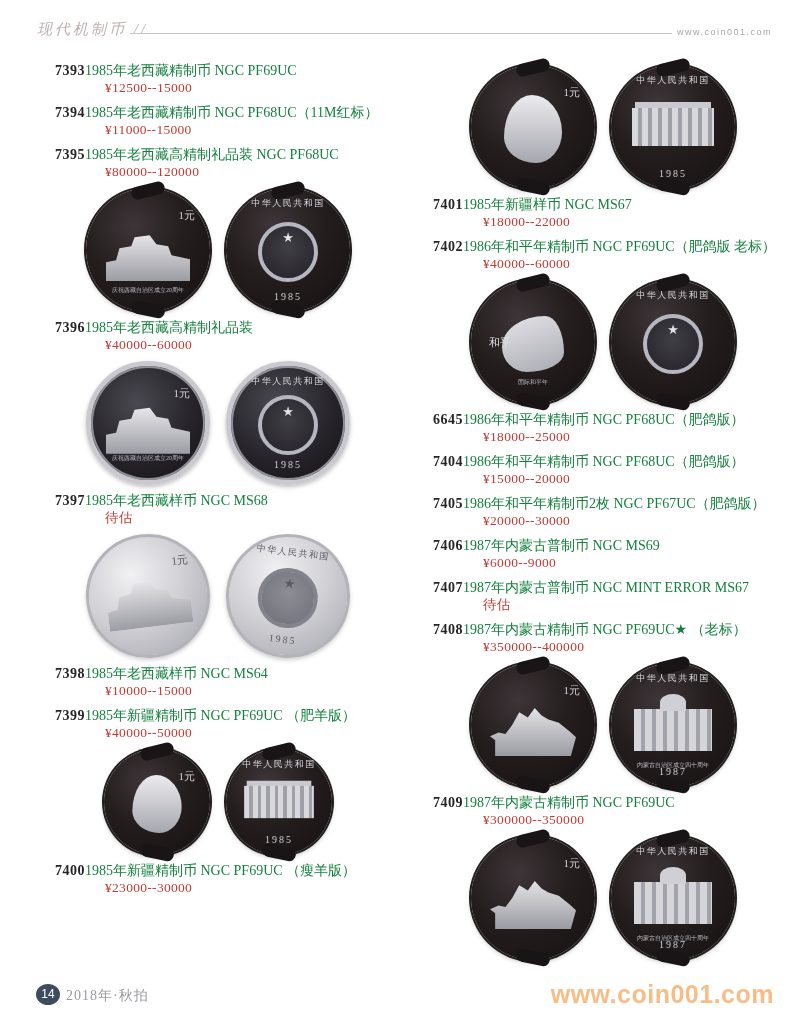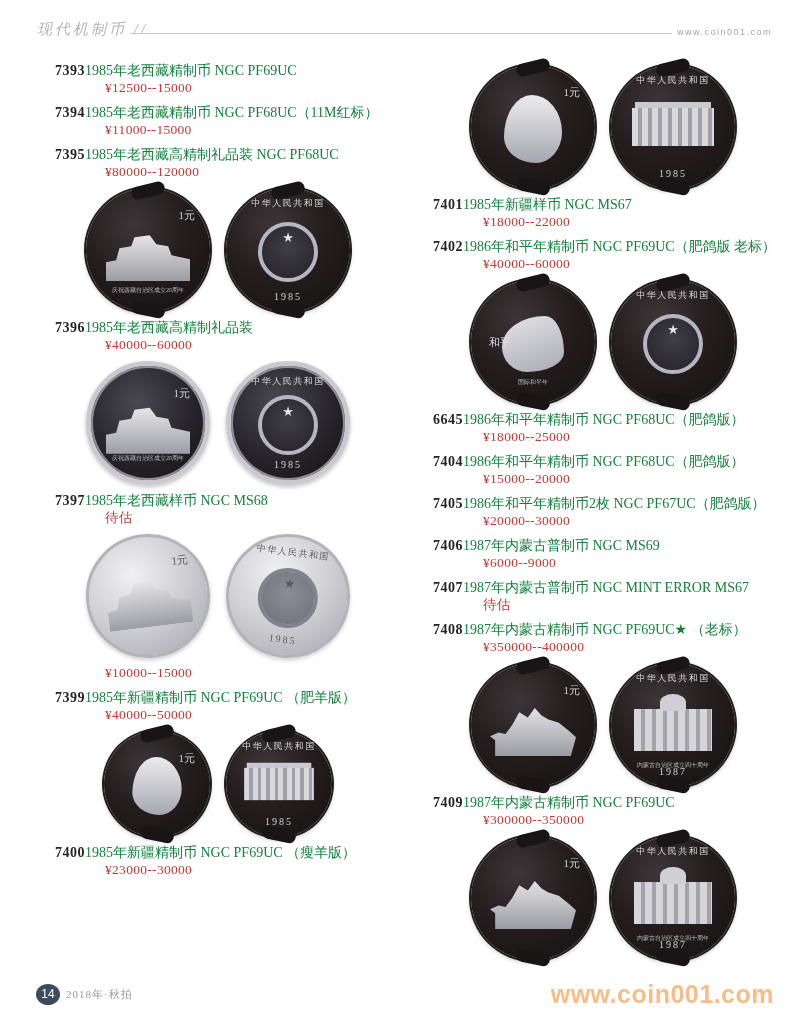--- a/index.html
+++ b/index.html
@@ -103,21 +103,21 @@
   .cmark.hp{left:18px;top:44%;font-size:11px;color:#e0e0e6;}
   .coin.sample .cmark{color:#5a5a63;}
   .coin.small .motif{transform:translate(-50%,-50%) scale(.85);}
   
   .page-badge{
     position:absolute;left:36px;top:984px;width:24px;height:21px;border-radius:50%;
     background:var(--page-circle);color:#fff;font-size:12px;line-height:21px;text-align:center;
     font-family:"Liberation Sans","DejaVu Sans",sans-serif;
   }
   .edition{
-    position:absolute;left:66px;top:987px;font-size:11px;color:#9a9aa0;letter-spacing:1px;
+    position:absolute;left:66px;top:987px;font-size:14px;color:#9a9aa0;letter-spacing:1px;
   }
   .footer-url{
     position:absolute;right:26px;top:980px;font-size:25px;font-weight:bold;color:var(--footer-orange);
     font-family:"Liberation Sans","DejaVu Sans",sans-serif;letter-spacing:.5px;
   }
 </style>
 </head>
 <body>
 
 <div class="header-script"><span>现代机制币</span> <span>//</span></div>
@@ -201,20 +201,24 @@
       </div>
       <div class="coin sample tiltR">
         <div class="motif emblem"></div>
         <span class="cmark arc">中华人民共和国</span>
         <span class="cmark star">★</span>
         <span class="cmark year">1985</span>
       </div>
     </div>
 
   <div class="lot">
+    <div class="lot-line">
+        <span class="num">7398</span>
+        <span class="title">1985年老西藏样币 NGC MS64</span>
+      </div>
     <div class="price">¥10000--15000</div>
   </div>
 
   <div class="lot">
     <div class="lot-line">
         <span class="num">7399</span>
         <span class="title">1985年新疆精制币 NGC PF69UC （肥羊版）</span>
       </div>
     <div class="price">¥40000--50000</div>
   </div>

